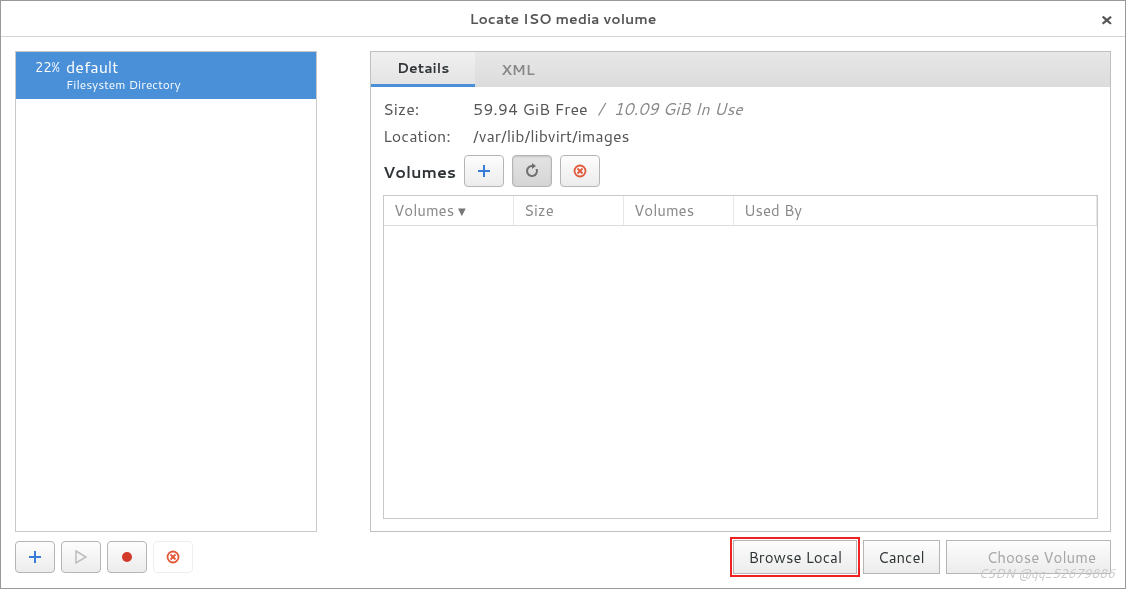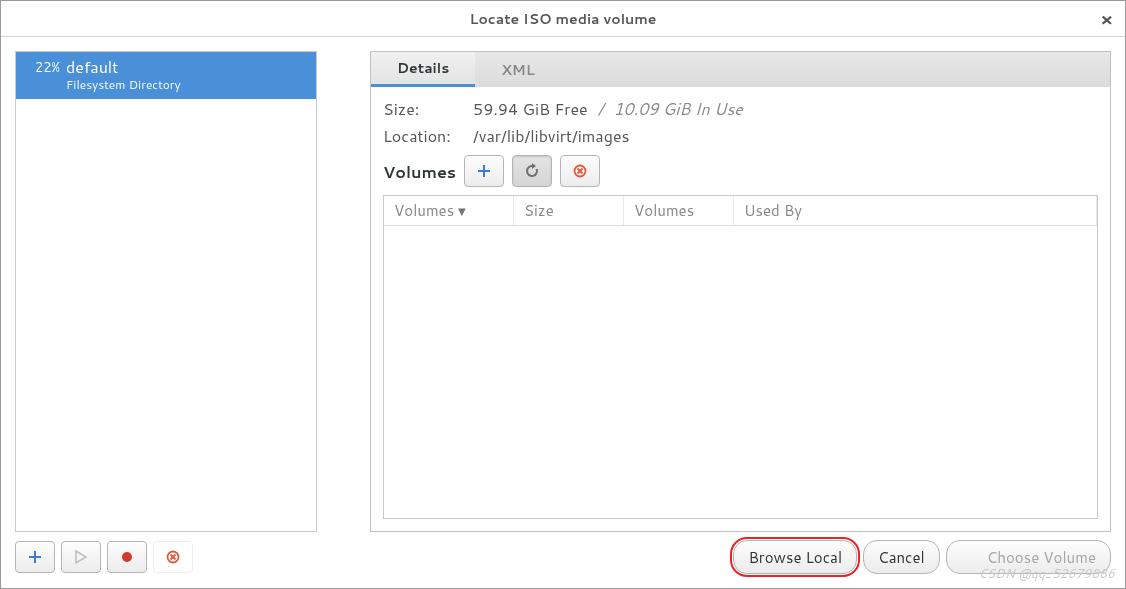--- a/index.html
+++ b/index.html
@@ -197,21 +197,21 @@
     padding: 8px 14px 14px 14px;
     align-items: center;
     gap: 6px;
     background: #fff;
   }
   .footer .spacer { flex: 1; }
   .text-btn {
     height: 34px;
     padding: 0 14px;
     border: 1px solid #b5b5b5;
-    border-radius: 14px;
+    border-radius: 0;
     background: linear-gradient(#fdfdfd,#ececec);
     font-size: 15px;
     color: #2e3436;
     display: inline-flex;
     align-items: center;
     cursor: pointer;
   }
   .text-btn.disabled {
     color: #a6a6a6;
     cursor: default;

